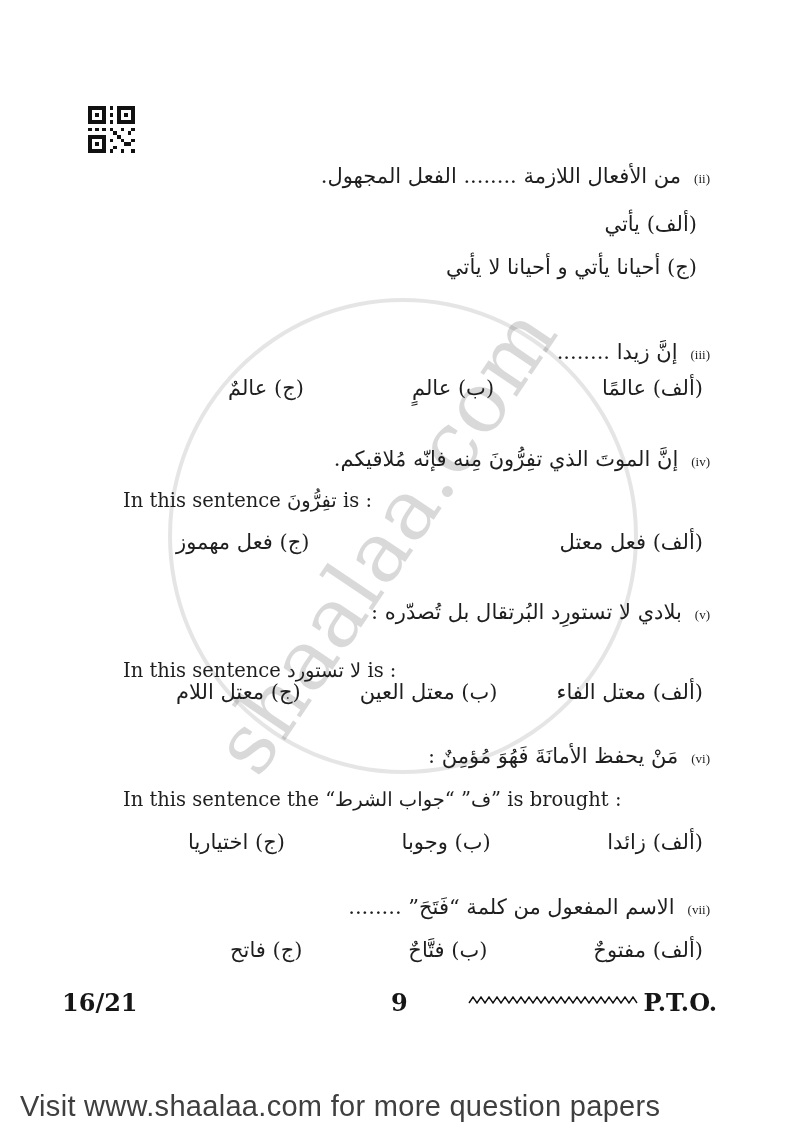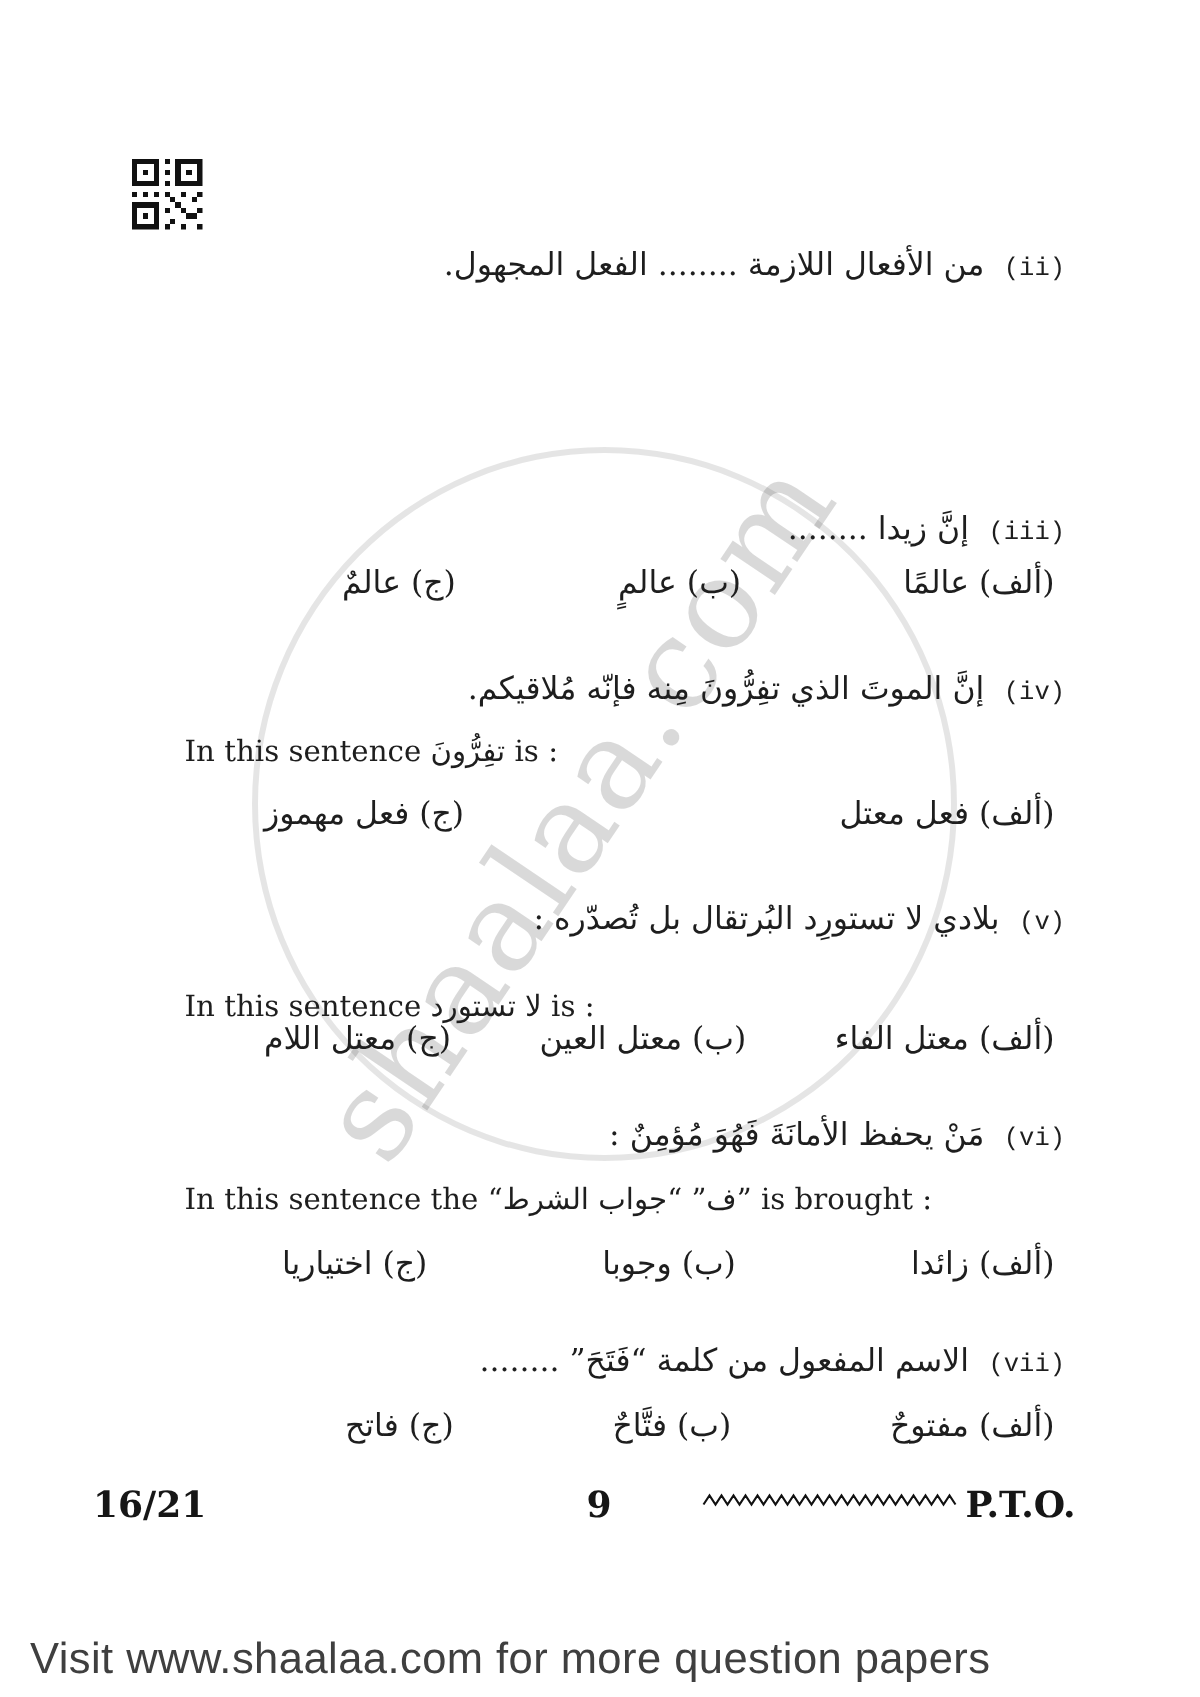--- a/index.html
+++ b/index.html
@@ -37,22 +37,22 @@
     direction:rtl;
     text-align:right;
     font-size:21px;
     line-height:1.55;
     white-space:nowrap;
   }
   .qnum{
     direction:ltr;
     unicode-bidi:embed;
     margin-left:13px;
-    font-family:Liberation Mono, monospace;
-    font-size:17px;
+    font-family:Liberation Serif, serif;
+    font-size:13px;
   }
   .opt-stack{
     position:absolute;
     direction:rtl;
     text-align:right;
     font-size:21px;
   }
   .opt-stack .opt{display:block;line-height:43px;white-space:nowrap;}
   .opt-row{
     position:absolute;
@@ -129,20 +129,22 @@
       <rect x="11" y="10" width="1" height="1"></rect>
         <rect x="8" y="8" width="1" height="1"></rect>
         <rect x="6" y="12" width="1" height="1"></rect>
     </g>
   </svg>
 
   <div class="qline" style="top:160px;right:90px;">
     <span class="qnum">(ii)</span><span>من الأفعال اللازمة ........ الفعل المجهول.</span>
   </div>
   <div class="opt-stack" style="top:203px;right:103px;">
+    <span class="opt">(ألف) يأتي</span>
+    <span class="opt">(ج) أحيانا يأتي و أحيانا لا يأتي</span>
   </div>
 
   <div class="qline" style="top:336px;right:90px;">
     <span class="qnum">(iii)</span><span>إنَّ زيدا ........</span>
   </div>
   <div class="opt-row" style="top:376px;left:228px;right:97px;">
     <span class="opt">(ألف) عالمًا</span>
     <span class="opt">(ب) عالمٍ</span>
     <span class="opt">(ج) عالمٌ</span>
   </div>

